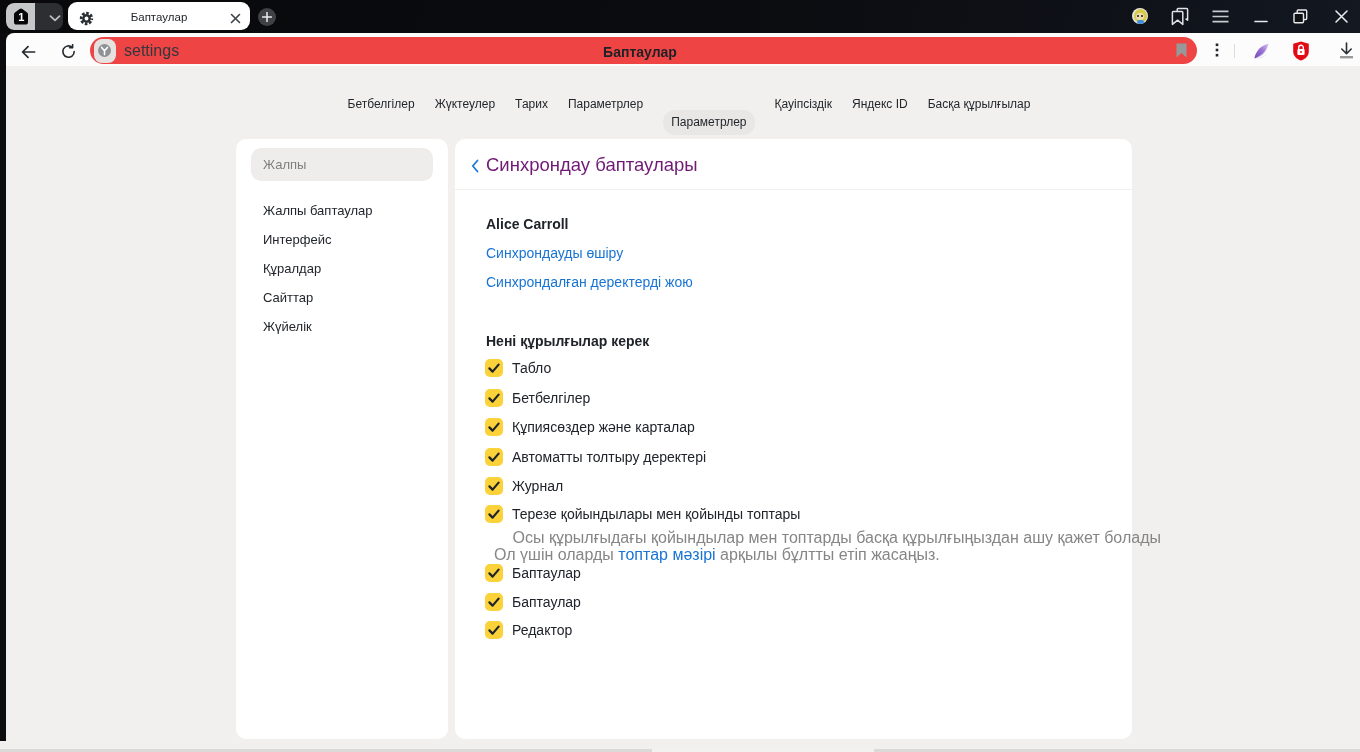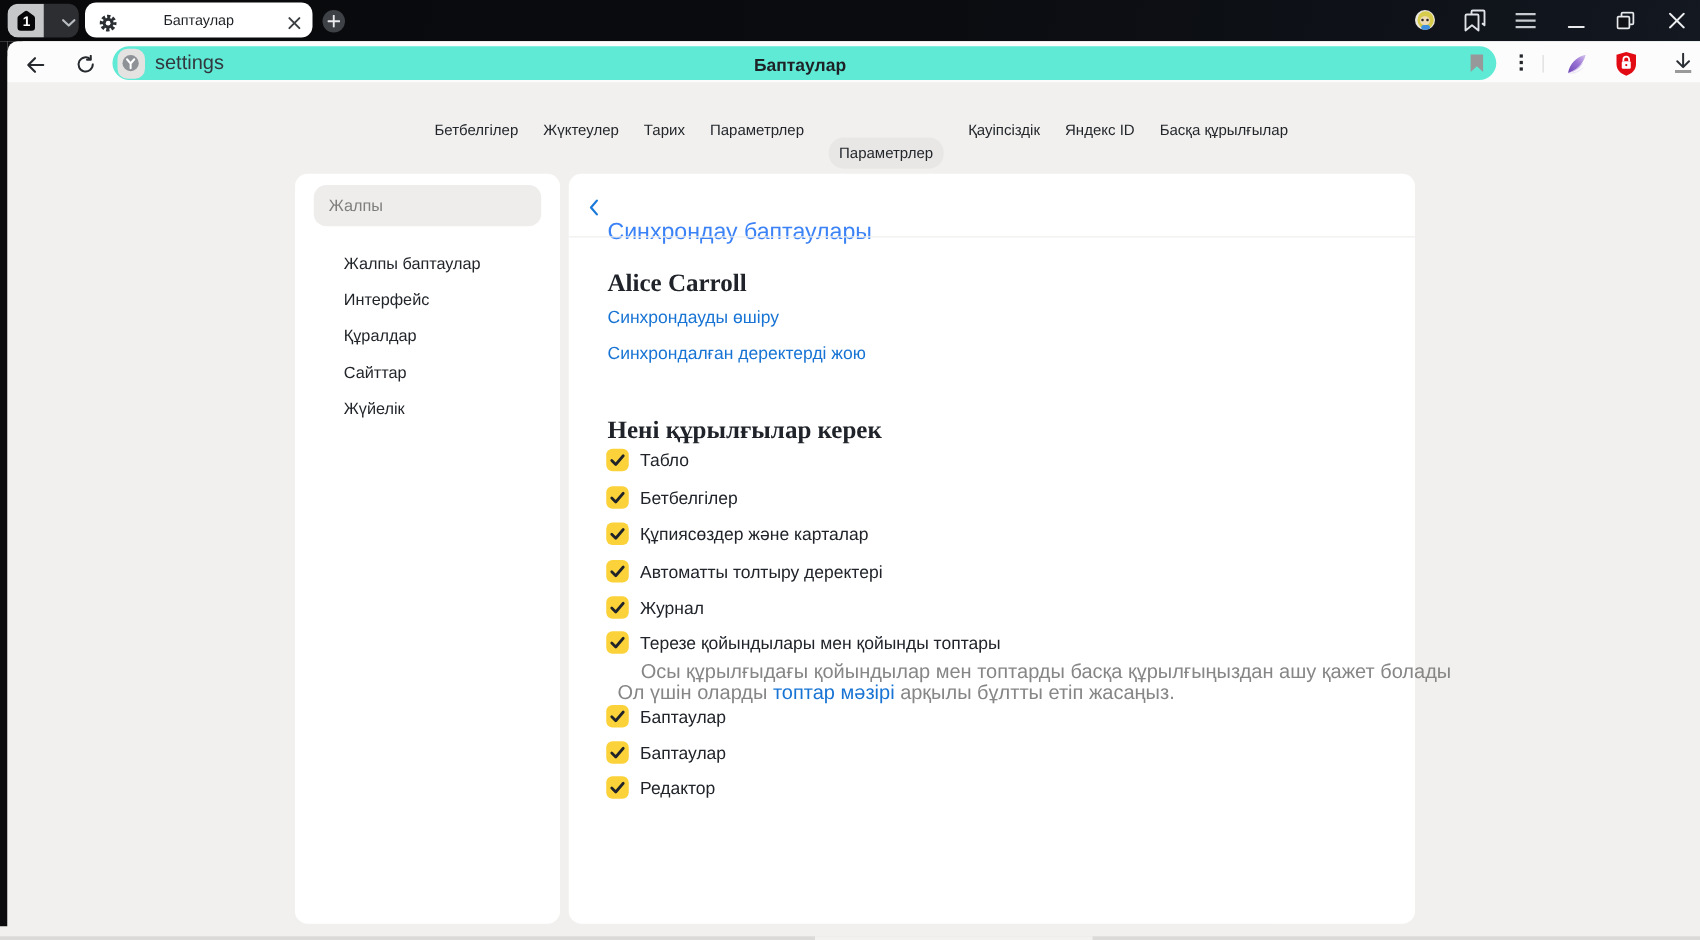--- a/index.html
+++ b/index.html
@@ -14,43 +14,43 @@
     background:#2c2e32; overflow:hidden; }
   #tabctr .lite { position:absolute; left:0; top:0; width:29px; height:27px; background:#c6c7c9; border-radius:8px 0 0 8px; }
   #tabctr svg { position:absolute; }
   #tab { position:absolute; left:68px; top:2px; width:182px; height:28px; background:#ffffff; border-radius:9px; }
   #tab .ttl { position:absolute; left:0; right:0; top:8.5px; text-align:center; font-size:11.5px; color:#1d2125; }
   #plusbtn { position:absolute; left:258px; top:8px; width:18px; height:18px; border-radius:50%; background:#3e4146; }
 
   
   #toolbar { position:absolute; left:6px; top:33px; width:1354px; height:33px; background:#fcfcfc; border-radius:8px 0 0 0; }
   #leftedge { position:absolute; left:0; top:33px; width:6px; height:708px; background:#0c0c0e; }
-  #urlbar { position:absolute; left:84px; top:4px; width:1107px; height:27px; background:#5eead4; border-radius:14px; }
+  #urlbar { position:absolute; left:84px; top:4px; width:1107px; height:27px; background:#ef4444; border-radius:14px; }
   #ybadge { position:absolute; left:3.5px; top:1.5px; width:22px; height:24px; border-radius:8px; background:#e4e3e1; }
   #ybadge .circ { position:absolute; left:4.5px; top:5.5px; width:13px; height:13px; border-radius:50%; background:#8e9297; }
   #urltext { position:absolute; left:34px; top:4.5px; font-size:16px; color:#33373d; }
   #ttitle { position:absolute; left:634px; top:11px; transform:translateX(-50%); font-size:14px; font-weight:bold; color:#1e2227; }
 
   
   #page { position:absolute; left:6px; top:66px; width:1354px; height:686px; background:#f1f0ee; }
   #nav { position:absolute; left:6px; top:26px; width:1354px; height:24px; display:flex; justify-content:center; align-items:center; gap:20px;
     font-size:12px; color:#23272c; white-space:nowrap; }
   #nav .pill { background:#e8e7e5; border-radius:12px; padding:5.5px 8px;margin-top:36px; }
 
   #sidebar { position:absolute; left:230px; top:73px; width:212px; height:600px; background:#ffffff; border-radius:10px; }
   #search { position:absolute; left:15px; top:9px; width:182px; height:33px; background:#eeedeb; border-radius:10px;
     font-size:13px; color:#7f7f7f; line-height:33px; padding-left:12px; }
-  .sitem { position:absolute; left:27px; font-size:13px; color:#22262b;margin-left:12px; }
+  .sitem { position:absolute; left:27px; font-size:13px; color:#22262b; }
 
   #content { position:absolute; left:449px; top:73px; width:677px; height:600px; background:#ffffff; border-radius:10px; }
-  #chead { position:absolute; left:31px; top:15px; font-size:18.5px; color:#3b82f6;margin-top:20px; }
+  #chead { position:absolute; left:31px; top:15px; font-size:18.5px; color:#701a75; }
   #chev { position:absolute; left:16px; top:20px; }
   #cdivider { position:absolute; left:0; top:50px; width:677px; height:1px; background:#efefed; }
   .cx { position:absolute; left:31px; }
-  .bold15 { font-size:20px; font-weight:bold; color:#20242a;font-family:Liberation Serif, serif; }
+  .bold15 { font-size:14px; font-weight:bold; color:#20242a; }
   .blue14 { font-size:14px; color:#1874d4;text-align:right; }
   .row { position:absolute; left:30px; height:18px; }
   .cb { position:absolute; left:0; top:0; width:18px; height:18px; background:#fbd23a; border-radius:5px; }
   .cb svg { position:absolute; left:0; top:0; }
   .rlab { position:absolute; left:27px; top:1px; font-size:14px; color:#20242a; white-space:nowrap; }
   .sub { position:absolute; left:57px; font-size:16px; color:#868686; white-space:nowrap; }
   .sub a { color:#1874d4; text-decoration:none; }
   #bstrip { position:absolute; left:0; top:749px; width:1360px; height:3px; background:#dbdad8; }
   #bstrip .thumb { position:absolute; left:652px; top:0; width:222px; height:3px; background:#f2f1ef; }
 </style>

